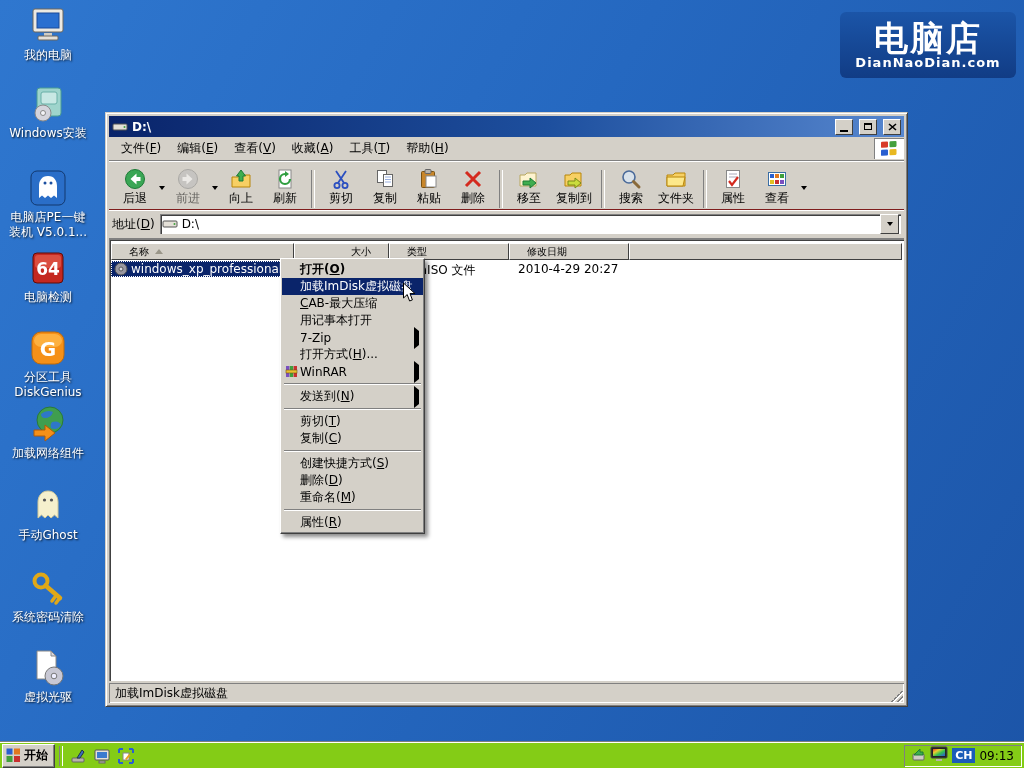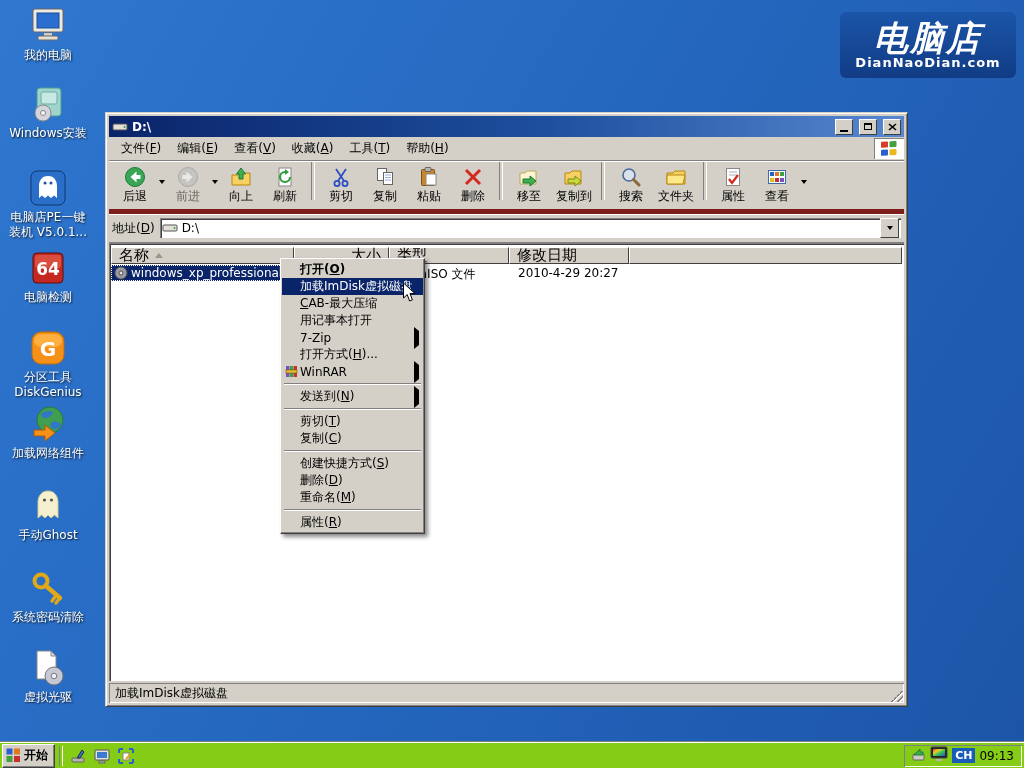--- a/index.html
+++ b/index.html
@@ -9,21 +9,21 @@
     background:linear-gradient(120deg,#2f77cf 0%,#2568c0 45%,#1c55a8 100%);
     font-size:12px;
   }
   .icon{display:inline-flex;align-items:center;justify-content:center;}
   u{text-decoration:underline;}
 
   
   .brand{position:absolute;right:8px;top:12px;width:176px;height:66px;
     background:linear-gradient(#1b55a8,#113c85);border-radius:6px;
     display:flex;flex-direction:column;align-items:center;justify-content:center;color:#fff;}
-  .brand-title{font-size:34px;font-weight:bold;letter-spacing:2px;line-height:34px;font-style:italic;}
+  .brand-title{font-size:34px;font-weight:bold;letter-spacing:2px;line-height:34px;}
   .brand-sub{font-size:13px;font-weight:bold;letter-spacing:1px;}
 
   
   .desktop-icon{position:absolute;left:0;width:80px;text-align:center;cursor:default;margin-left:8px;}
   .di-glyph{width:40px;height:40px;margin:0 auto;display:flex;align-items:center;}
   .di-label{color:#fff;font-size:12px;line-height:15px;text-shadow:1px 1px 2px rgba(0,0,0,.85);margin-top:2px;}
 
   
   .window{position:absolute;left:105px;top:112px;width:803px;height:595px;background:#d4d0c8;
     border:1px solid #404040;border-top-color:#d4d0c8;border-left-color:#d4d0c8;
@@ -36,22 +36,22 @@
     display:flex;align-items:center;justify-content:center;margin-left:2px;}
   .glyph-min{width:8px;height:2px;background:#000;margin-top:8px;}
   .glyph-max{width:8px;height:7px;border:1px solid #000;border-top-width:2px;box-sizing:border-box;}
 
   .menubar{height:23px;flex:0 0 23px;display:flex;align-items:center;padding-left:4px;
     border-bottom:1px solid #808080;box-shadow:0 1px 0 #fff;}
   .menu-item{padding:2px 8px;}
   .menubar-logo{margin-left:auto;width:30px;height:21px;background:#fff;
     box-shadow:inset 1px 1px 0 #808080;display:flex;align-items:center;justify-content:center;}
 
-  .toolbar{height:46px;flex:0 0 46px;display:flex;align-items:flex-start;padding:1px 4px;
-    border-bottom:5px solid #7f1d1d;box-shadow:inset 0 1px 0 #fff;}
+  .toolbar{height:46px;flex:0 0 46px;display:flex;align-items:flex-end;padding:1px 4px;
+    border-bottom:1px solid #7f1d1d;box-shadow:inset 0 1px 0 #fff;}
   .tb-btn{display:flex;flex-direction:column;align-items:center;justify-content:center;
     padding:1px 5px;min-width:34px;height:42px;}
   .tb-btn .icon{height:24px;}
   .tb-label{font-size:12px;line-height:14px;white-space:nowrap;}
   .tb-btn.disabled{filter:grayscale(1);opacity:.55;}
   .tb-drop{width:9px;height:40px;display:flex;align-items:center;justify-content:center;}
   .tb-sep{width:2px;height:38px;margin:0 4px;border-left:1px solid #808080;border-right:1px solid #fff;}
   .tri-down{width:0;height:0;border-left:3px solid transparent;border-right:3px solid transparent;border-top:4px solid #000;}
   .tri-right{width:0;height:0;border-top:4px solid transparent;border-bottom:4px solid transparent;border-left:5px solid #000;}
   .tri-up{width:0;height:0;border-left:4px solid transparent;border-right:4px solid transparent;border-bottom:5px solid #9a9689;margin-left:6px;}
@@ -61,21 +61,21 @@
   .addr-label{white-space:nowrap;}
   .addr-input{flex:1;height:20px;background:#fff;box-shadow:inset 1px 1px 0 #808080,inset 2px 2px 0 #404040;
     display:flex;align-items:center;gap:4px;padding:0 2px;}
   .addr-drop{width:17px;height:18px;background:#d4d0c8;border:1px solid;border-color:#fff #404040 #404040 #fff;
     display:flex;align-items:center;justify-content:center;margin-left:auto;}
 
   .listarea{flex:1;background:#fff;box-shadow:inset 1px 1px 0 #808080,inset 2px 2px 0 #404040;
     position:relative;overflow:hidden;padding-top:2px;}
   .header-row{display:flex;height:17px;margin:2px 2px 0 2px;}
   .col-header{background:#d4d0c8;border:1px solid;border-color:#fff #404040 #404040 #fff;
-    box-sizing:border-box;display:flex;align-items:center;padding:0 7px;font-size:15px;}
+    box-sizing:border-box;display:flex;align-items:center;padding:0 17px;font-size:10px;}
   .col-header.right{justify-content:flex-end;}
   .col-filler{flex:1;}
   .file-row{position:relative;height:17px;margin:1px 2px 0 2px;}
   .sel-label{position:absolute;left:0;top:0;display:flex;align-items:center;gap:3px;
     background:#0a246a;color:#fff;padding:0 3px;height:16px;outline:1px dotted #fff;outline-offset:-1px;}
   .cell{position:absolute;top:1px;white-space:nowrap;font-size:12px;color:#000;}
   .cell.size{left:183px;width:90px;text-align:right;}
   .cell.type{left:287px;}
   .cell.date{left:407px;}
 

